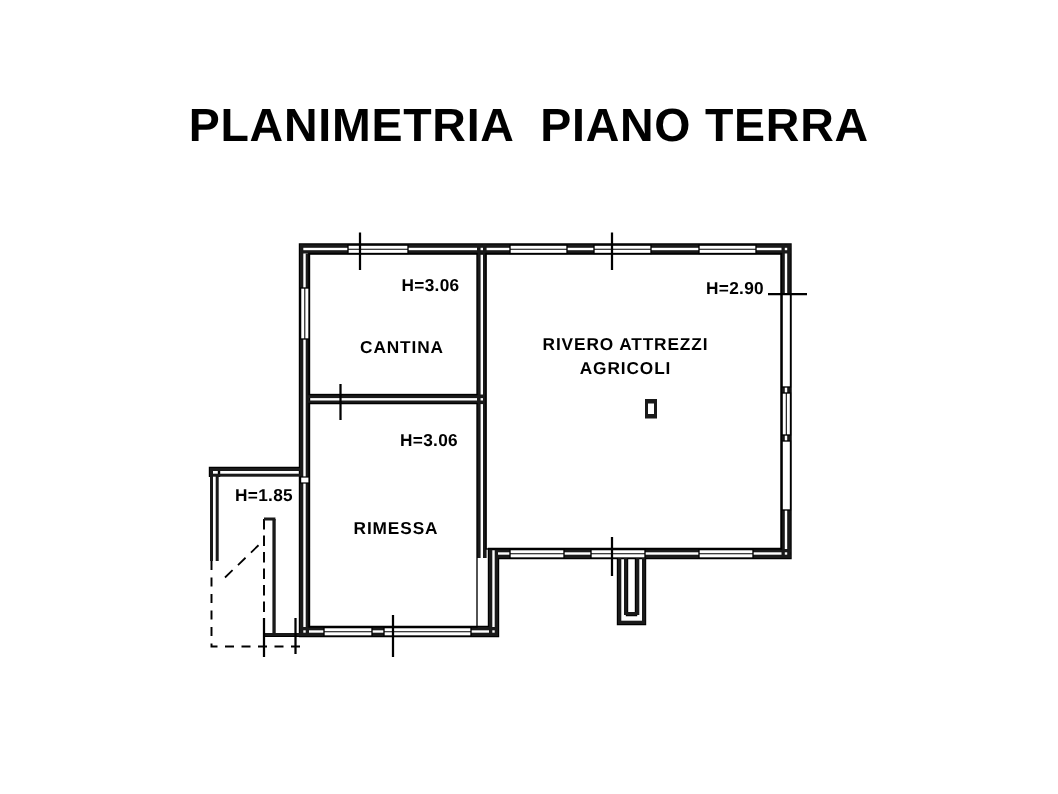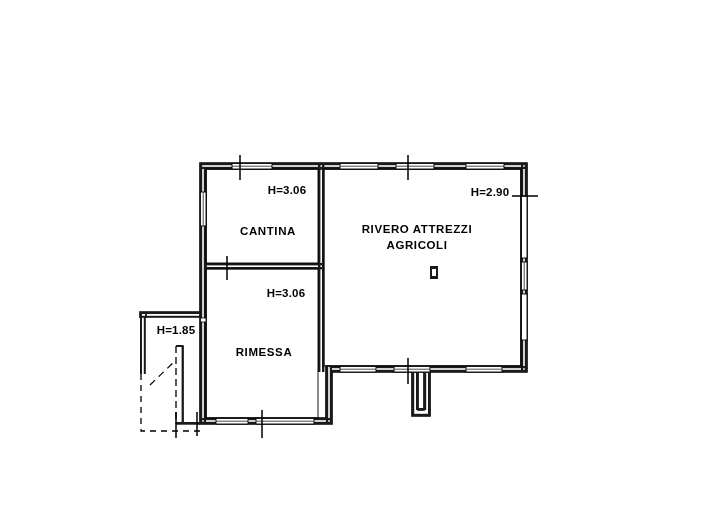--- a/index.html
+++ b/index.html
@@ -49,20 +49,21 @@
     text-anchor: middle;
   }
   .room-label { font-size: 11.5px; letter-spacing: 0.6px; }
   .height-label { font-size: 11.5px; letter-spacing: 0.2px; }
 </style>
 </head>
 <body>
 
 <div id="plan-root">
 
+  <div id="plan-title">PLANIMETRIA  PIANO TERRA</div>
 
   <svg id="plan-drawing" viewBox="0 0 705 529" width="705" height="529" xmlns="http://www.w3.org/2000/svg">
 
     <g fill="none" stroke="#000000" stroke-width="1.6">
 
       <path d="M200,163 L527,163 L527,372 L332,372 L332,424 L200,424 Z"></path>
 
       <path d="M206,169 L521,169 L521,366 L326,366 L326,418 L206,418 Z"></path>
     </g>
 

